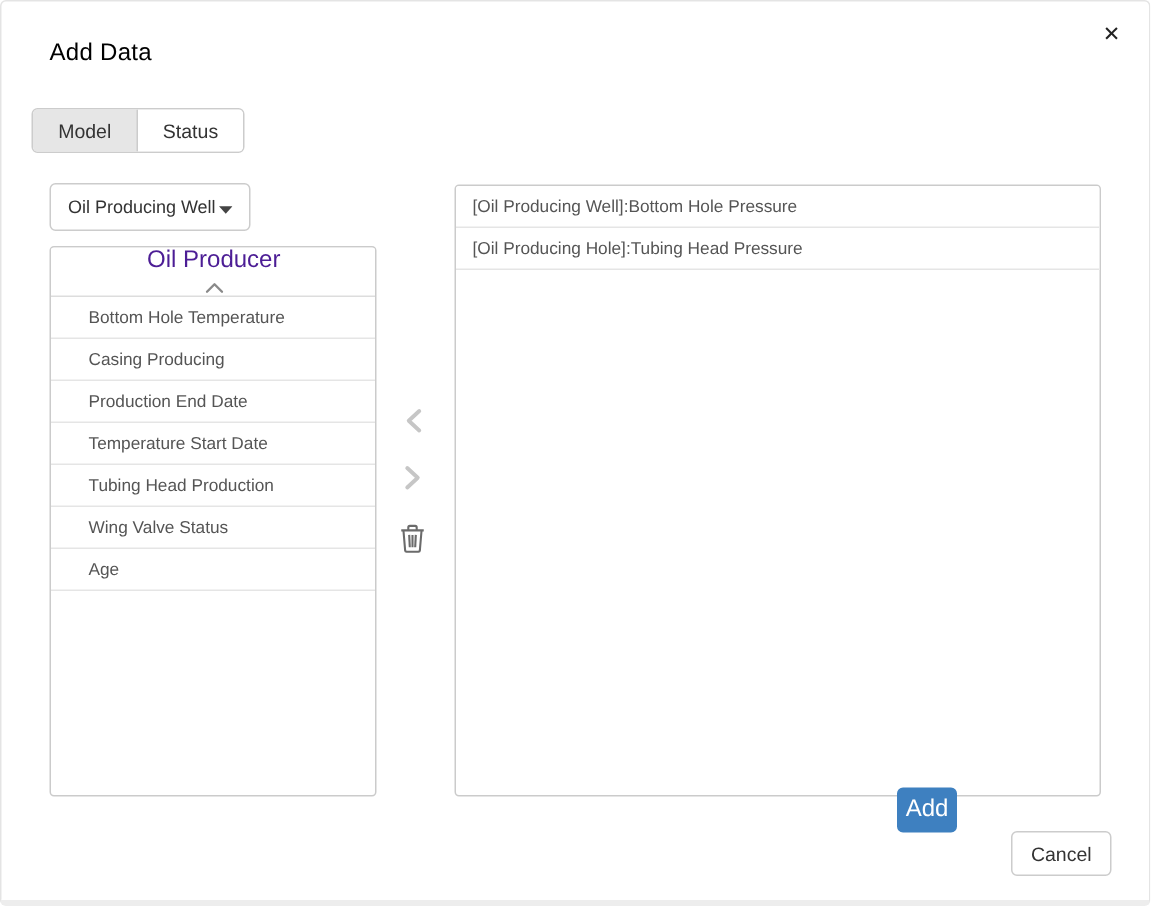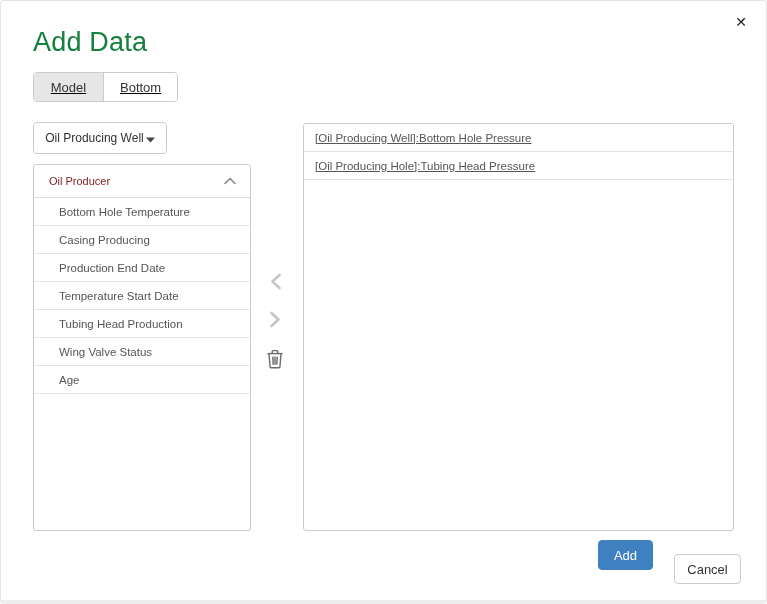--- a/index.html
+++ b/index.html
@@ -12,36 +12,36 @@
     position: absolute; left: 0; top: 0;
     width: 767px; height: 604px;
     background: #ffffff;
     border: 1px solid #e4e4e4;
     border-bottom: 4px solid #ededed;
     border-radius: 4px;
   }
   
   .title {
     position: absolute; left: 32px; top: 26px;
-    font-size: 27px; color: #15803d; font-weight: 400;
+    font-size: 16px; color: #000000; font-weight: 400;
     letter-spacing: 0.2px;
   }
   .close-btn {
     position: absolute; right: 14px; top: 10px;
     width: 22px; height: 22px;
     font-size: 14px; color: #222;
     display: flex; align-items: center; justify-content: center;
     cursor: pointer; user-select: none;
   }
   
   .seg {
-    position: absolute; left: 32px; top: 71px;
+    position: absolute; left: 20px; top: 71px;
     display: flex; height: 30px;
     border: 1px solid #cccccc; border-radius: 4px;
-    overflow: hidden; background: #fff; text-decoration: underline;
+    overflow: hidden; background: #fff;
   }
   .seg-tab {
     padding: 0 16px; font-size: 13px; color: #333;
     display: flex; align-items: center; justify-content: center;
     cursor: pointer; background: #fff; min-width: 70px;
   }
   .seg-tab.active { background: #e6e6e6; border-right: 1px solid #cccccc; }
   
   .dropdown {
     position: absolute; left: 32px; top: 121px;
@@ -55,23 +55,23 @@
   
   .left-panel {
     position: absolute; left: 32px; top: 163px;
     width: 218px; height: 367px;
     border: 1px solid #cbcbcb; border-radius: 3px;
     background: #fff; overflow: hidden;
   }
   .group-header {
     display: flex; align-items: center; justify-content: space-between;
     height: 33px; padding: 0 14px 0 15px;
-    font-size: 11px; color: #7f1d1d;
+    font-size: 16px; color: #4c1d95;
     border-bottom: 1px solid #dddddd;
-    cursor: pointer; background: #fff;
+    cursor: pointer; background: #fff; flex-direction: column;
   }
   .group-header.spaced { height: 39px; padding-top: 7px; }
   .list-item {
     height: 28px; display: flex; align-items: center;
     padding-left: 25px; font-size: 11.5px; color: #555;
     border-bottom: 1px solid #e5e5e5;
     cursor: pointer; background: #fff; text-align: center;
   }
   
   .transfer-btn {
@@ -86,50 +86,50 @@
   .right-panel {
     position: absolute; left: 302px; top: 122px;
     width: 431px; height: 408px;
     border: 1px solid #cbcbcb; border-radius: 3px;
     background: #fff; overflow: hidden;
   }
   .sel-item {
     height: 28px; display: flex; align-items: center;
     padding-left: 11px; font-size: 11.5px; color: #555;
     border-bottom: 1px solid #e5e5e5;
-    cursor: pointer; background: #fff; text-decoration: underline;
+    cursor: pointer; background: #fff;
   }
   
   .btn-add {
-    position: absolute; left: 597px; top: 539px;
-    width: 55px; height: 30px;
+    position: absolute; left: 597px; top: 524px;
+    width: 40px; height: 30px;
     background: #3e80c0; color: #ffffff;
     border: 1px solid #3e80c0; border-radius: 4px;
-    font-size: 13px; font-family: inherit; cursor: pointer;
+    font-size: 16px; font-family: inherit; cursor: pointer;
   }
   .btn-cancel {
     position: absolute; left: 673px; top: 553px;
     width: 67px; height: 30px;
     background: #ffffff; color: #333;
     border: 1px solid #cccccc; border-radius: 4px;
     font-size: 13px; font-family: inherit; cursor: pointer;
   }
 </style>
 </head>
 <body>
 
 <div class="dialog">
 
   <div class="title">Add Data</div>
 
   <div class="close-btn">✕</div>
 
   <div class="seg">
     <div class="seg-tab active">Model</div>
-    <div class="seg-tab">Bottom</div>
+    <div class="seg-tab">Status</div>
   </div>
 
   <div class="dropdown">
     <span>Oil Producing Well</span>
     <span class="caret">
       <svg width="9" height="6" viewBox="0 0 9 6">
           <polygon points="0,0.5 9,0.5 4.5,5.5" fill="#444"></polygon>
         </svg>
     </span>
   </div>

